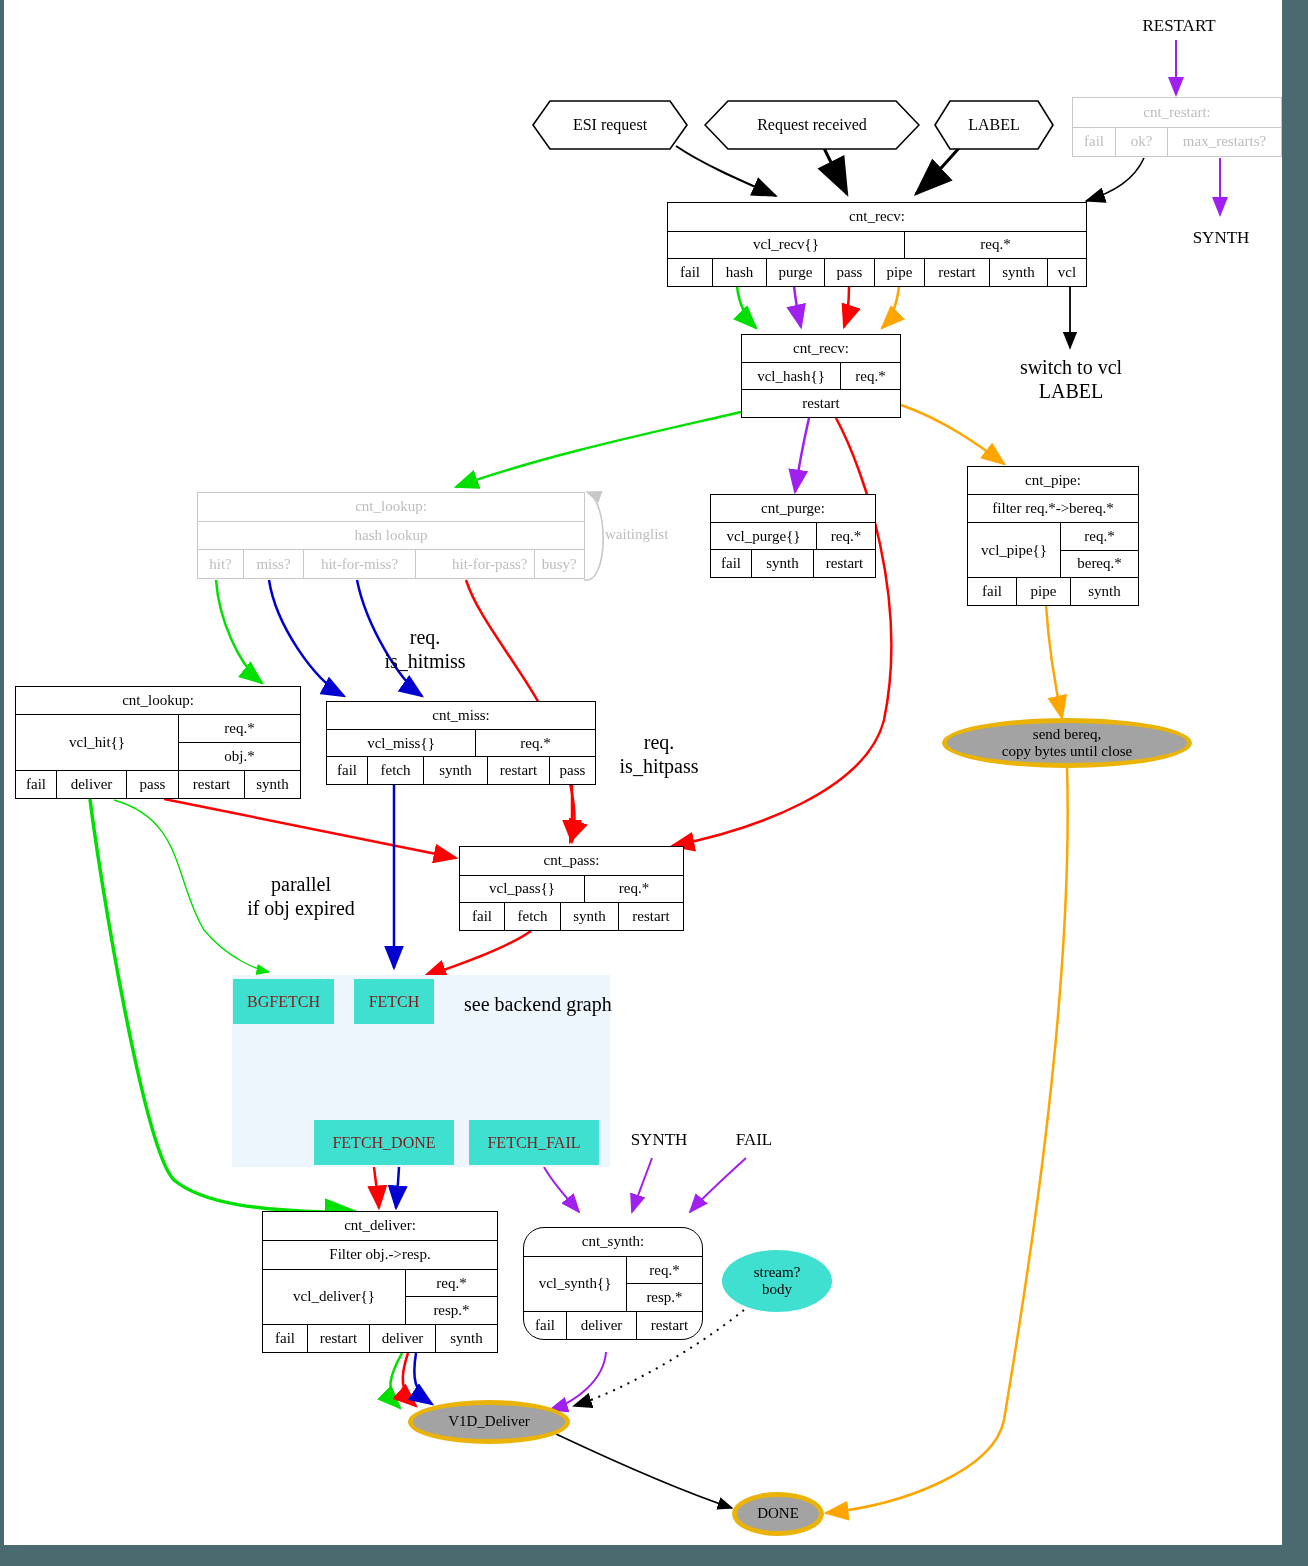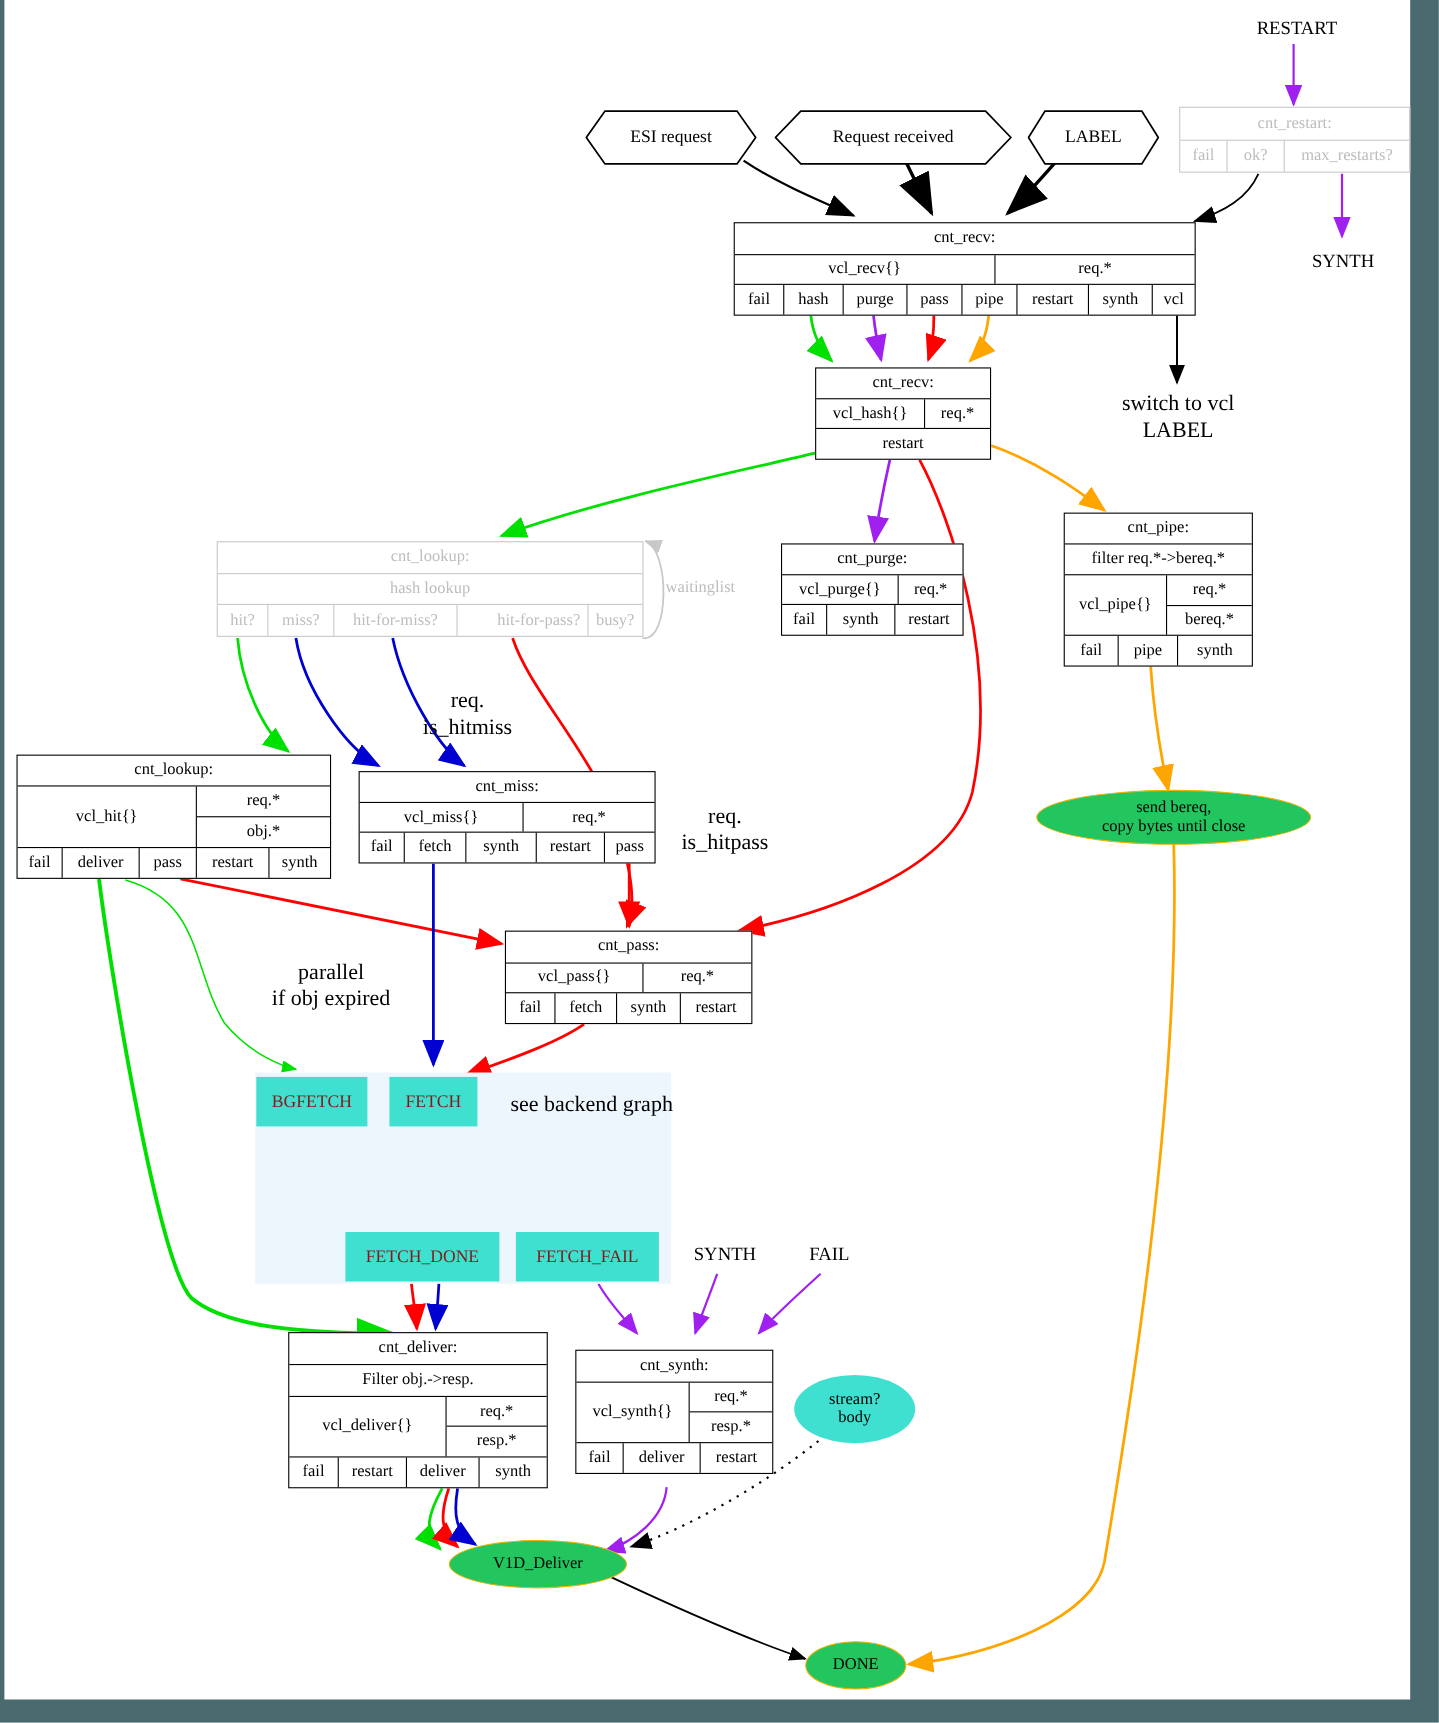--- a/index.html
+++ b/index.html
@@ -28,21 +28,21 @@
   .ghost .row{border-top-color:#c8c8c8;}
   .ghost .cell{border-left-color:#c8c8c8;}
   
   .hex{position:absolute;display:flex;align-items:center;justify-content:center;
        font-size:16px;color:#000;}
   .hex svg{position:absolute;left:0;top:0;}
   .hex span{position:relative;z-index:2;}
   
   .ell{position:absolute;display:flex;align-items:center;justify-content:center;
        text-align:center;font-size:15px;line-height:1.15;color:#000;
-       border:1px solid #eab308;border-radius:50%;background:#22c55e;box-sizing:border-box;}
+       border:5px solid #eab308;border-radius:50%;background:#a3a3a3;box-sizing:border-box;}
   .ell.teal{background:#40e0d0;border:none;}
   
   .teal-box{position:absolute;background:#40e0d0;display:flex;align-items:center;
             justify-content:center;font-size:16px;color:#7f1d1d;}
   .backend-region{position:absolute;background:#eef6fd;}
   .plain{position:absolute;font-size:20px;white-space:pre;text-align:center;color:#000;line-height:1.2;}
   svg.edges{position:absolute;left:0;top:0;width:1278px;height:1545px;overflow:visible;pointer-events:none;}
 </style>
 </head>
 <body>
@@ -373,21 +373,21 @@
       </div>
     </div>
     <div class="row" style="height:28px;">
       <div class="cell" style="flex:0 0 44px;">fail</div>
       <div class="cell" style="flex:0 0 62px;">restart</div>
       <div class="cell" style="flex:0 0 66px;">deliver</div>
       <div class="cell">synth</div>
     </div>
   </div>
 
-  <div class="rec" style="left:519px;top:1227px;width:180px;height:113px;">
+  <div class="rec" style="left:519px;top:1227px;width:180px;height:113px;border-radius:21px;">
     <div class="row" style="height:29px;">
       <div class="cell">cnt_synth:</div>
     </div>
     <div class="row" style="height:56px;">
       <div class="cell" style="flex:0 0 102px;">vcl_synth{}</div>
       <div class="col" style="flex:1;border-left:1px solid #000;">
         <div class="cell">req.*</div>
         <div class="cell">resp.*</div>
       </div>
     </div>

